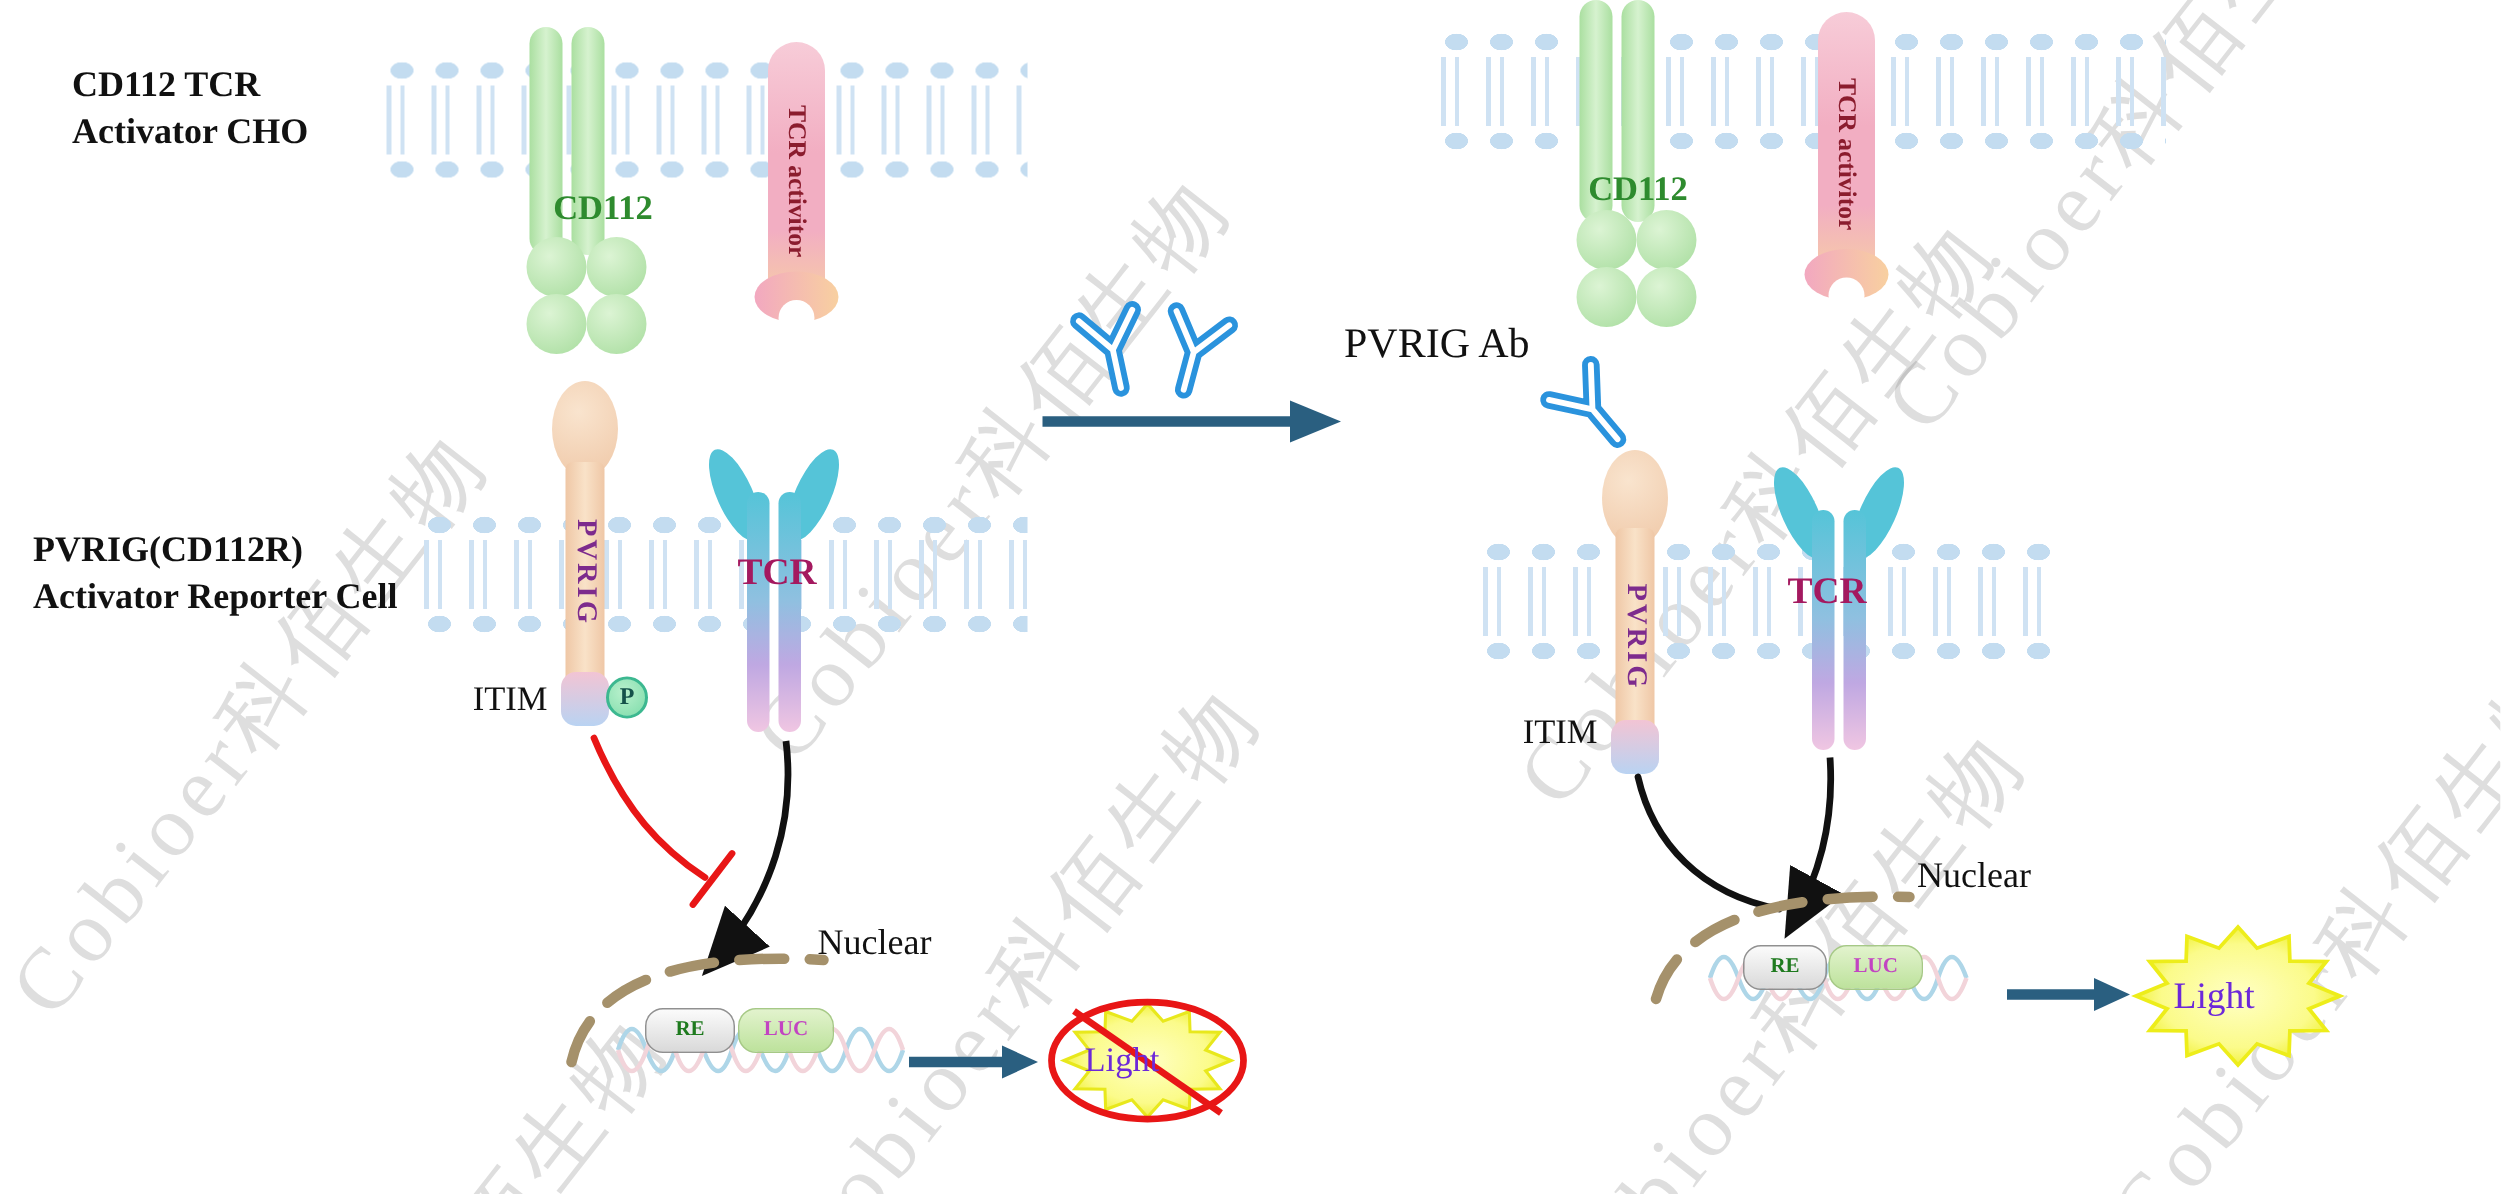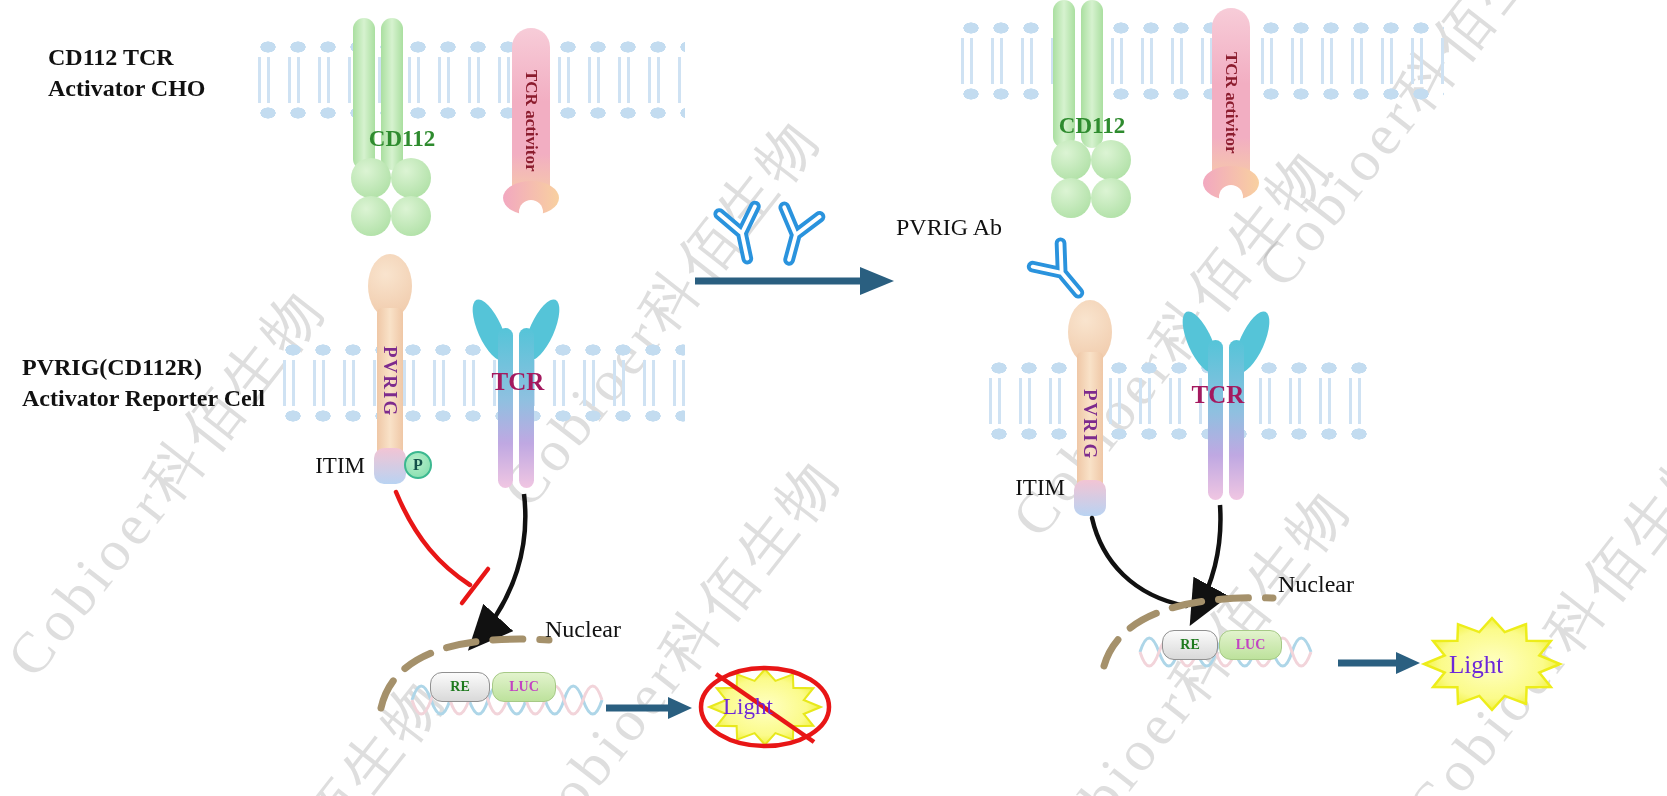--- a/index.html
+++ b/index.html
@@ -194,21 +194,21 @@
 
   <div class="lbl bold" style="left:486px;top:366px;width:64px;text-align:center;font-size:25px;color:#a4195f">TCR</div>
   <div class="lbl bold" style="left:1186px;top:379px;width:64px;text-align:center;font-size:25px;color:#a4195f">TCR</div>
 
   <div class="lbl" style="left:293px;top:451px;width:72px;text-align:right;font-size:23px">ITIM</div>
   <div class="lbl" style="left:993px;top:473px;width:72px;text-align:right;font-size:23px">ITIM</div>
 
   <div class="lbl" style="left:545px;top:614px;width:110px;font-size:24px">Nuclear</div>
   <div class="lbl" style="left:1278px;top:569px;width:110px;font-size:24px">Nuclear</div>
 
-  <div class="lbl" style="left:896px;top:212px;width:135px;font-size:24px">PVRIG Ab</div>
+  <div class="lbl" style="left:896px;top:212px;width:135px;font-size:28px">PVRIG Ab</div>
 
   <div class="box re-box" style="left:430px;top:672px;width:60px;height:30px">RE</div>
   <div class="box luc-box" style="left:492px;top:672px;width:64px;height:30px">LUC</div>
   <div class="box re-box" style="left:1162px;top:630px;width:56px;height:30px">RE</div>
   <div class="box luc-box" style="left:1219px;top:630px;width:63px;height:30px">LUC</div>
 
   <div class="lbl light-lbl" style="left:723px;top:692px;width:84px;font-size:23px">Light</div>
   <div class="lbl light-lbl" style="left:1449px;top:649px;width:88px;font-size:25px">Light</div>
 
 </div>

